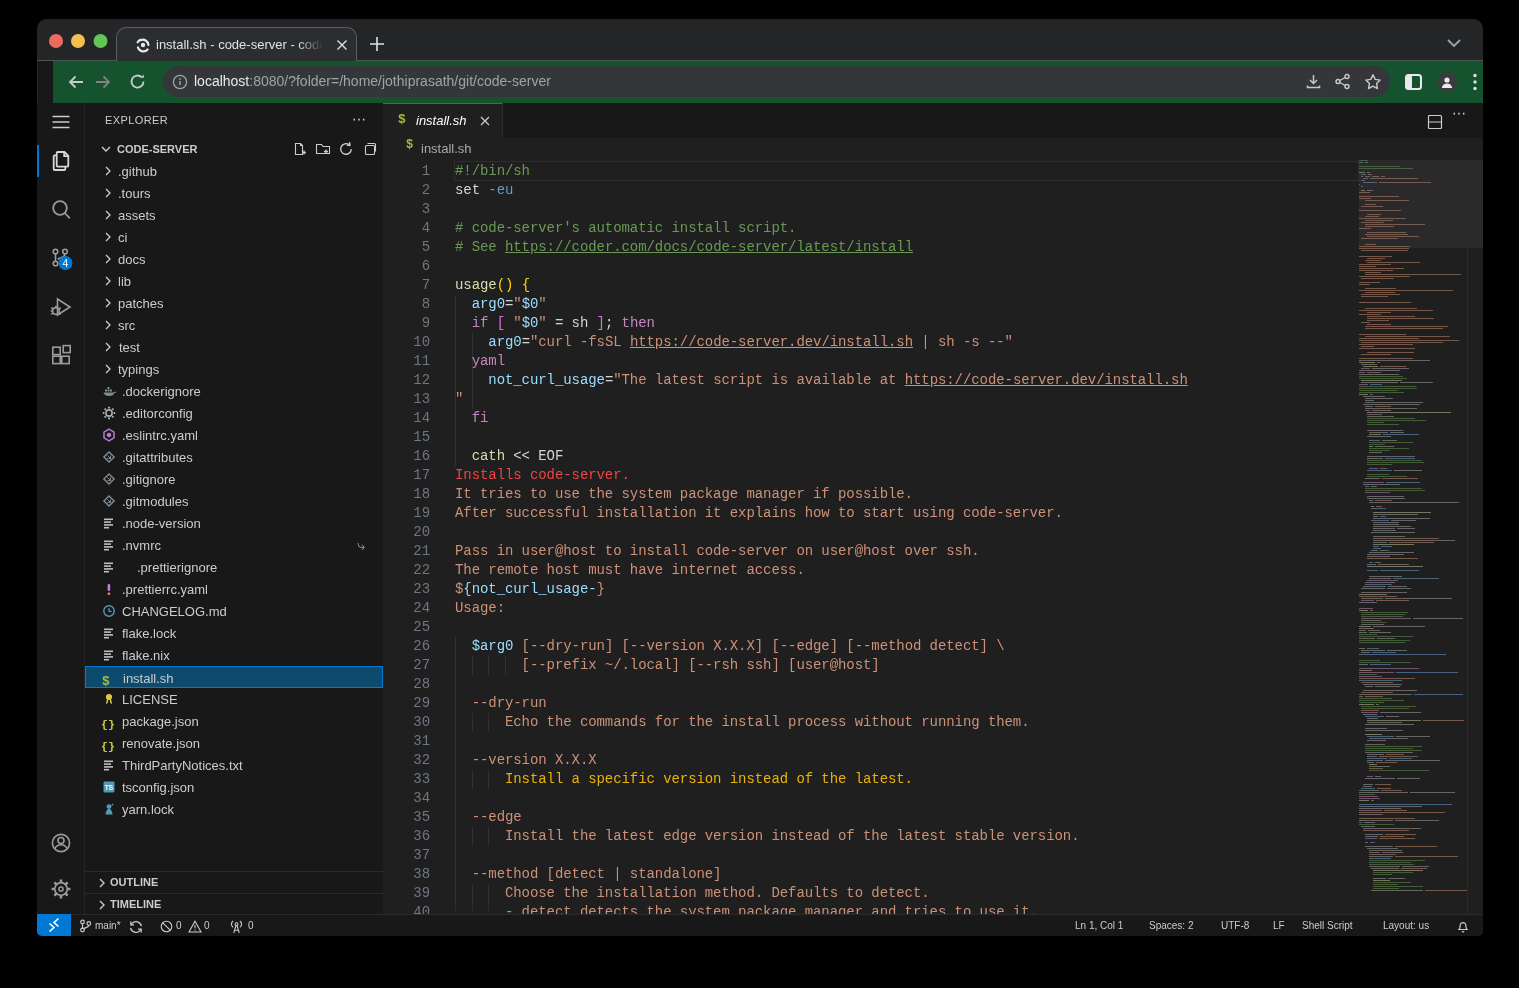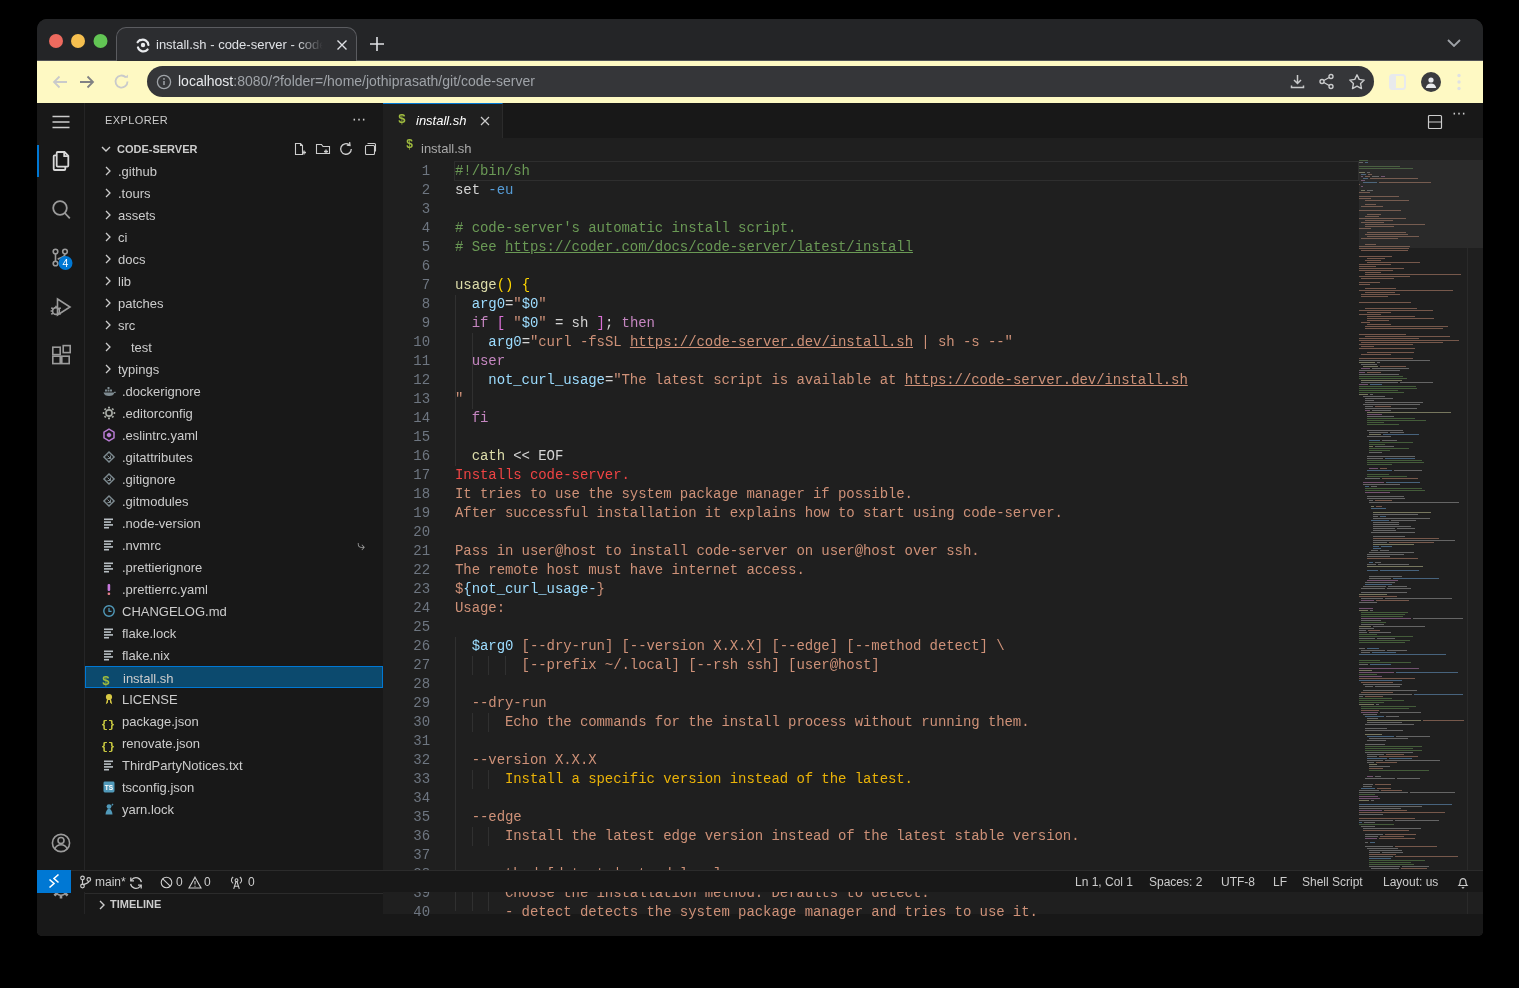--- a/index.html
+++ b/index.html
@@ -1,21 +1,21 @@
 <!DOCTYPE html>
 <html><head><meta charset="utf-8">
 <style>
 html,body{margin:0;padding:0;background:#000;width:1519px;height:988px;overflow:hidden}
 *{box-sizing:border-box}
 body{font-family:"Liberation Sans",sans-serif;-webkit-font-smoothing:antialiased}
 .win{position:absolute;left:37px;top:19px;width:1446px;height:917px;border-radius:10px 10px 5px 5px;overflow:hidden;background:#181818;box-shadow:inset 0 0 0 1px rgba(255,255,255,0.07)}
 .abs{position:absolute}
 
 .tabstrip{position:absolute;left:0;top:0;width:100%;height:42px;background:#242527}
-.toolbar{position:absolute;left:0;top:42px;width:100%;height:42px;background:#fef9c3}
+.toolbar{position:absolute;left:16px;top:42px;width:100%;height:42px;background:#14532d}
 .tab{position:absolute;left:79px;top:8px;width:241px;height:34px;background:#2c2d30;border:1px solid #5b5c60;border-bottom:none;border-radius:10px 10px 0 0}
 .tabtitle{position:absolute;left:39px;top:9px;font-size:13px;color:#dfe1e5;white-space:nowrap;width:172px;overflow:hidden;-webkit-mask-image:linear-gradient(90deg,#000 82%,transparent 97%)}
 .pill{position:absolute;left:110px;top:5px;width:1227px;height:31px;border-radius:15.5px;background:#353639}
 .url{position:absolute;left:31px;top:6.5px;font-size:14px;color:#9fa3a8;white-space:nowrap}
 .url b{color:#e7e9ec;font-weight:400}
 
 .vsc{position:absolute;left:0;top:84px;width:100%;height:833px;background:#181818;font-size:13px;color:#cccccc}
 .actbar{position:absolute;left:0;top:0;width:48px;height:811px;border-right:1px solid #252526}
 .aicon{position:absolute;left:12px;width:24px;height:24px}
 .sidebar{position:absolute;left:48px;top:0;width:298px;height:811px}
@@ -27,21 +27,21 @@
 .nvarrow{position:absolute;right:18px;top:0;color:#9d9d9d;font-size:14px}
 .sechead{position:absolute;left:0;width:298px;height:22px;line-height:21px;border-top:1px solid #2b2b2b;font-weight:700;font-size:11px;color:#cccccc}
 .editor{position:absolute;left:346px;top:0;width:1100px;height:811px;background:#1f1f1f}
 .etabs{position:absolute;left:0;top:0;width:1100px;height:35px;background:#181818}
 .etab{position:absolute;left:0;top:0;width:120px;height:35px;background:#1f1f1f;border-top:1.5px solid #0078d4;border-right:1px solid #2b2b2b}
 .bread{position:absolute;left:0;top:35px;width:1100px;height:22px;background:#1f1f1f;color:#a9a9a9;font-size:13px;line-height:22px}
 mono,.code,.nums{font-family:"Liberation Mono",monospace;font-size:14px;line-height:19px;letter-spacing:-0.075px}
 .nums{position:absolute;top:59px;left:0;width:47px;text-align:right;color:#6e7681;white-space:pre}
 .code{position:absolute;top:59px;left:72px;white-space:pre;width:904px;overflow:hidden}
 .curline{position:absolute;left:71px;top:58px;width:905px;height:20px;border:1px solid #2e2e2e}
-.statusbar{position:absolute;left:0;top:767px;width:1446px;height:22px;background:#181818;border-top:1px solid #2b2b2b;color:#cccccc;font-size:12px;line-height:22px}
+.statusbar{position:absolute;left:0;top:811px;width:1446px;height:22px;background:#181818;border-top:1px solid #2b2b2b;color:#cccccc;font-size:10px;line-height:22px}
 .sbi{position:absolute;top:0;height:22px;white-space:nowrap}
 svg{display:block}
 </style></head><body>
 <div class="win">
 
   <div class="tabstrip">
     <div class="abs" style="left:0;top:41px;width:80px;height:1px;background:#515256"></div>
     <div class="abs" style="left:320px;top:41px;width:1126px;height:1px;background:#515256"></div>
     <svg class="abs" style="left:12px;top:15px" width="78" height="14" viewBox="0 0 78 14">
       <circle cx="7" cy="7" r="7" fill="#ed6a5e"></circle>
@@ -241,21 +241,21 @@
               <path d="M6 4l4 4-4 4" stroke="#cccccc" stroke-width="1.3" fill="none"></path>
             </svg></span><span class="tname" style="margin-left:2px">lib</span></div>
 <div class="trow" style="top:189px"><span class="ticon"><svg width="16" height="16" viewBox="0 0 16 16">
               <path d="M6 4l4 4-4 4" stroke="#cccccc" stroke-width="1.3" fill="none"></path>
             </svg></span><span class="tname" style="margin-left:2px">patches</span></div>
 <div class="trow" style="top:211px"><span class="ticon"><svg width="16" height="16" viewBox="0 0 16 16">
               <path d="M6 4l4 4-4 4" stroke="#cccccc" stroke-width="1.3" fill="none"></path>
             </svg></span><span class="tname" style="margin-left:2px">src</span></div>
 <div class="trow" style="top:233px"><span class="ticon"><svg width="16" height="16" viewBox="0 0 16 16">
               <path d="M6 4l4 4-4 4" stroke="#cccccc" stroke-width="1.3" fill="none"></path>
-            </svg></span><span class="tname" style="margin-left:15px">test</span></div>
+            </svg></span><span class="tname" style="margin-left:3px">test</span></div>
 <div class="trow" style="top:255px"><span class="ticon"><svg width="16" height="16" viewBox="0 0 16 16">
               <path d="M6 4l4 4-4 4" stroke="#cccccc" stroke-width="1.3" fill="none"></path>
             </svg></span><span class="tname" style="margin-left:2px">typings</span></div>
 <div class="trow" style="top:277px"><span class="ticon fic"><svg width="16" height="16" viewBox="0 0 16 16">
               <g fill="#7e8b91">
                 <rect x="4" y="6.5" width="2" height="2"></rect>
                 <rect x="6.5" y="6.5" width="2" height="2"></rect>
                 <rect x="9" y="6.5" width="2" height="2"></rect>
                 <rect x="6.5" y="4" width="2" height="2"></rect>
                 <path d="M2.5 9.5h11c-.5 2.3-2.6 3.6-5.5 3.6s-5-1.3-5.5-3.6z"></path>
@@ -302,21 +302,21 @@
                 <rect x="3" y="11.9" width="5" height="1.6"></rect>
               </g>
             </svg></span><span class="tname" style="margin-left:5px">.nvmrc</span><span class="nvarrow">⤷</span></div>
 <div class="trow" style="top:453px"><span class="ticon fic"><svg width="16" height="16" viewBox="0 0 16 16">
               <g fill="#b9c0c5">
                 <rect x="3" y="3.5" width="9" height="1.6"></rect>
                 <rect x="3" y="6.3" width="7" height="1.6"></rect>
                 <rect x="3" y="9.1" width="9" height="1.6"></rect>
                 <rect x="3" y="11.9" width="5" height="1.6"></rect>
               </g>
-            </svg></span><span class="tname" style="margin-left:5px">.prettierignore</span></div>
+            </svg></span><span class="tname" style="margin-left:20px">.prettierignore</span></div>
 <div class="trow" style="top:475px"><span class="ticon fic"><svg width="16" height="16" viewBox="0 0 16 16">
               <rect x="6.6" y="3" width="2.6" height="7" rx="1" fill="#c678dd"></rect>
               <rect x="6.6" y="11.6" width="2.6" height="2.4" rx="1" fill="#e5808a"></rect>
             </svg></span><span class="tname" style="margin-left:5px">.prettierrc.yaml</span></div>
 <div class="trow" style="top:497px"><span class="ticon fic"><svg width="16" height="16" viewBox="0 0 16 16">
               <circle cx="8" cy="8" r="5.2" fill="none" stroke="#519aba" stroke-width="1.4"></circle>
               <path d="M8 5v3.4h2.6" stroke="#519aba" stroke-width="1.2" fill="none"></path>
             </svg></span><span class="tname" style="margin-left:5px">CHANGELOG.md</span></div>
 <div class="trow" style="top:519px"><span class="ticon fic"><svg width="16" height="16" viewBox="0 0 16 16">
               <g fill="#b9c0c5">
@@ -455,21 +455,21 @@
       <pre class="code" style="margin:0"><span style="color:#6a9955">#!/bin/sh</span>
 <span style="color:#d4d4d4">set </span><span style="color:#569cd6">-eu</span>
 
 <span style="color:#6a9955"># code-server's automatic install script.</span>
 <span style="color:#6a9955"># See </span><span style="color:#6a9955;text-decoration:underline">https://coder.com/docs/code-server/latest/install</span>
 
 <span style="color:#dcdcaa">usage</span><span style="color:#ffd700">()</span><span style="color:#d4d4d4"> </span><span style="color:#ffd700">{</span>
 <span style="color:#d4d4d4">  </span><span style="color:#9cdcfe">arg0</span><span style="color:#d4d4d4">=</span><span style="color:#ce9178">"</span><span style="color:#9cdcfe">$0</span><span style="color:#ce9178">"</span>
 <span style="color:#d4d4d4">  </span><span style="color:#c586c0">if</span><span style="color:#d4d4d4"> </span><span style="color:#da70d6">[</span><span style="color:#d4d4d4"> </span><span style="color:#ce9178">"</span><span style="color:#9cdcfe">$0</span><span style="color:#ce9178">"</span><span style="color:#d4d4d4"> = sh </span><span style="color:#da70d6">]</span><span style="color:#d4d4d4">; </span><span style="color:#c586c0">then</span>
 <span style="color:#d4d4d4">    </span><span style="color:#9cdcfe">arg0</span><span style="color:#d4d4d4">=</span><span style="color:#ce9178">"curl -fsSL </span><span style="color:#ce9178;text-decoration:underline">https://code-server.dev/install.sh</span><span style="color:#ce9178"> | sh -s --"</span>
-<span style="color:#d4d4d4">  </span><span style="color:#c586c0">user</span>
+<span style="color:#d4d4d4">  </span><span style="color:#c586c0">yaml</span>
 <span style="color:#d4d4d4">    </span><span style="color:#9cdcfe">not_curl_usage</span><span style="color:#d4d4d4">=</span><span style="color:#ce9178">"The latest script is available at </span><span style="color:#ce9178;text-decoration:underline">https://code-server.dev/install.sh</span>
 <span style="color:#ce9178">"</span>
 <span style="color:#d4d4d4">  </span><span style="color:#c586c0">fi</span>
 
 <span style="color:#d4d4d4">  </span><span style="color:#dcdcaa">cath</span><span style="color:#d4d4d4"> &lt;&lt; EOF</span>
 <span style="color:#ef4444">Installs code-server.</span>
 <span style="color:#ce9178">It tries to use the system package manager if possible.</span>
 <span style="color:#ce9178">After successful installation it explains how to start using code-server.</span>
 
 <span style="color:#ce9178">Pass in user@host to install code-server on user@host over ssh.</span>

